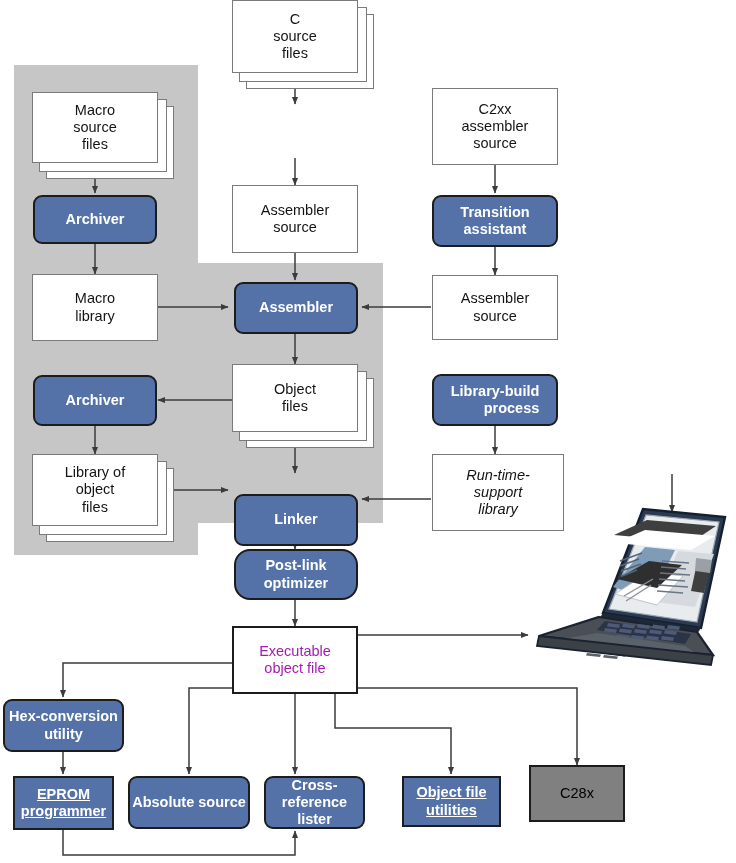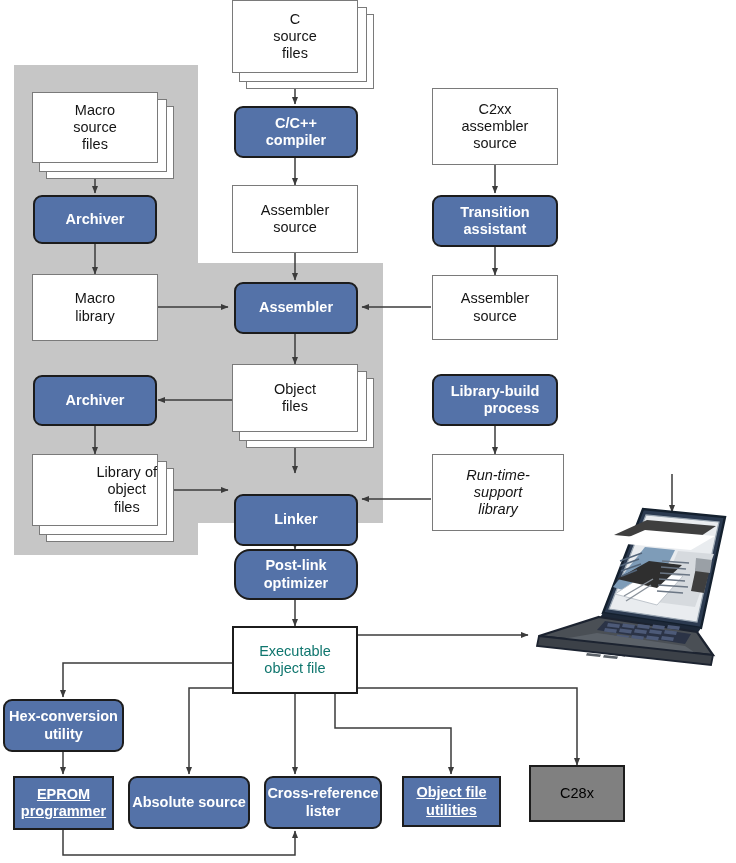--- a/index.html
+++ b/index.html
@@ -82,21 +82,21 @@
     border: 2.6px solid #1c1c1c;
     border-radius: 0;
     color: #000000;
     font-size: 14.5px;
     font-weight: normal;
   }
 
   
   .doc.heavy {
     border: 2.6px solid #1c1c1c;
-    color: #0f766e;
+    color: #a21caf;
   }
 
   .lbl { display: block; }
 
   
   #laptop {
     position: absolute;
     left: 525px;
     top: 495px;
     width: 205px;
@@ -189,23 +189,20 @@
     <i style="left:7px;  top:7px;  width:126px; height:68px;"></i>
   </div>
   <div class="stack" style="left:32px; top:454px; width:142px; height:95px;">
     <i style="left:14px; top:14px; width:126px; height:72px;"></i>
     <i style="left:7px;  top:7px;  width:126px; height:72px;"></i>
   </div>
 
   <div class="node doc" style="left:232px; top:0px; width:126px; height:73px;">
     <span class="lbl">C<br>source<br>files</span>
   </div>
-  <div class="node proc" style="left:234px; top:106px; width:124px; height:52px;">
-    <span class="lbl">C/C++<br>compiler</span>
-  </div>
   <div class="node doc" style="left:232px; top:185px; width:126px; height:68px;">
     <span class="lbl">Assembler<br>source</span>
   </div>
 
   <div class="node doc" style="left:432px; top:88px; width:126px; height:77px;">
     <span class="lbl">C2xx<br>assembler<br>source</span>
   </div>
   <div class="node proc" style="left:432px; top:195px; width:126px; height:52px;">
     <span class="lbl">Transition<br>assistant</span>
   </div>
@@ -218,21 +215,21 @@
   </div>
   <div class="node proc" style="left:33px; top:195px; width:124px; height:49px;">
     <span class="lbl">Archiver</span>
   </div>
   <div class="node doc" style="left:32px; top:274px; width:126px; height:67px;">
     <span class="lbl">Macro<br>library</span>
   </div>
   <div class="node proc" style="left:33px; top:375px; width:124px; height:51px;">
     <span class="lbl">Archiver</span>
   </div>
-  <div class="node doc" style="left:32px; top:454px; width:126px; height:72px;justify-content:flex-end;">
+  <div class="node doc" style="left:32px; top:454px; width:126px; height:72px;">
     <span class="lbl">Library of<br>object<br>files</span>
   </div>
 
   <div class="node proc" style="left:234px; top:282px; width:124px; height:52px;">
     <span class="lbl">Assembler</span>
   </div>
   <div class="node doc" style="left:232px; top:364px; width:126px; height:68px;">
     <span class="lbl">Object<br>files</span>
   </div>
   <div class="node proc" style="left:234px; top:494px; width:124px; height:52px;">
@@ -255,21 +252,21 @@
 
   <div class="node proc" style="left:3px; top:699px; width:121px; height:53px;">
     <span class="lbl">Hex-conversion<br>utility</span>
   </div>
   <div class="node proc sq" style="left:13px; top:776px; width:101px; height:54px;">
     <span class="lbl">EPROM<br>programmer</span>
   </div>
   <div class="node proc" style="left:128px; top:776px; width:122px; height:53px;">
     <span class="lbl">Absolute source</span>
   </div>
-  <div class="node proc" style="left:264px; top:776px; width:118px; height:53px;">
+  <div class="node proc" style="left:264px; top:776px; width:101px; height:53px;">
     <span class="lbl">Cross-reference<br>lister</span>
   </div>
   <div class="node proc sq" style="left:402px; top:776px; width:99px; height:51px;">
     <span class="lbl">Object file<br>utilities</span>
   </div>
   <div class="node target" style="left:529px; top:765px; width:96px; height:57px;">
     <span class="lbl">C28x</span>
   </div>
 
   <svg id="laptop" viewBox="0 0 205 185" width="205" height="185">

